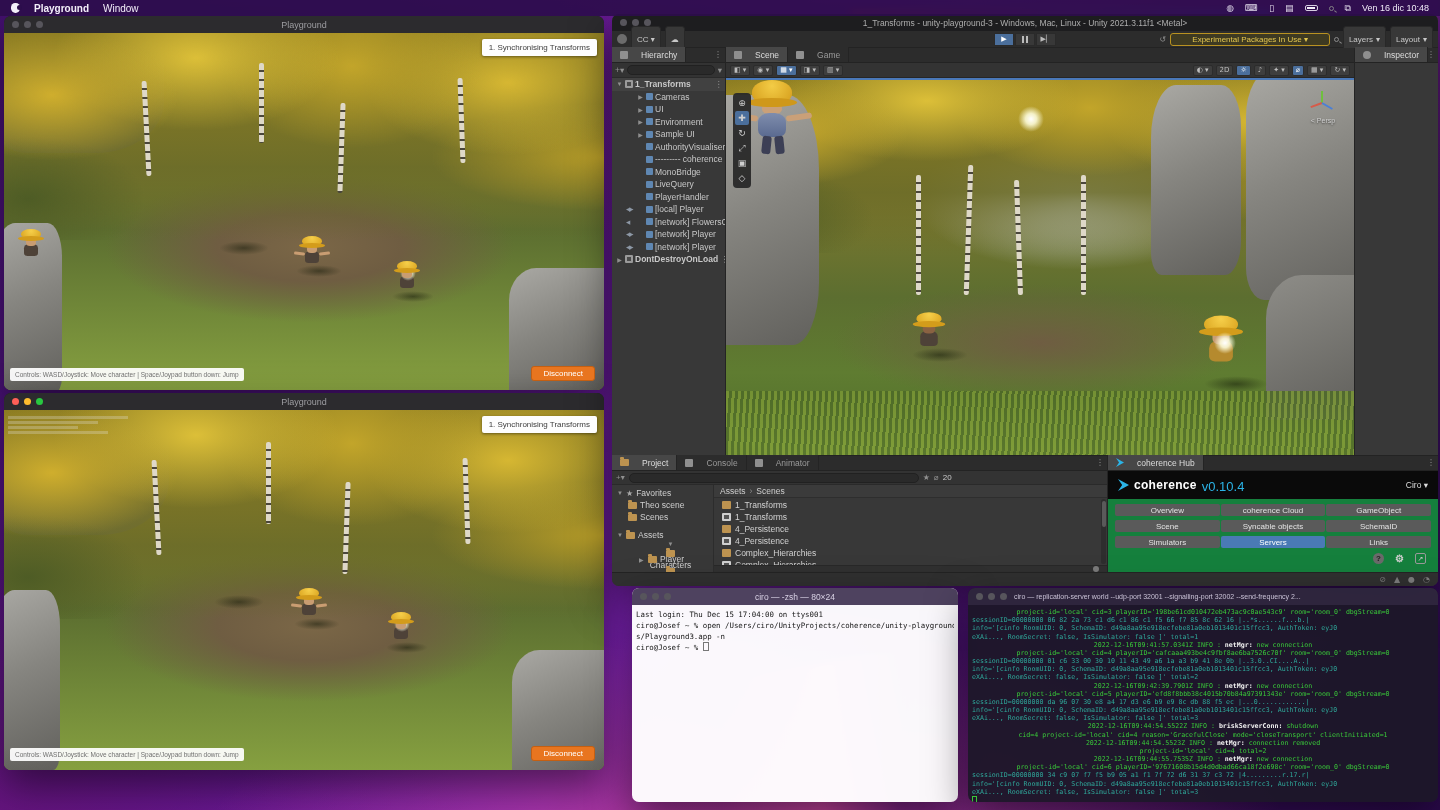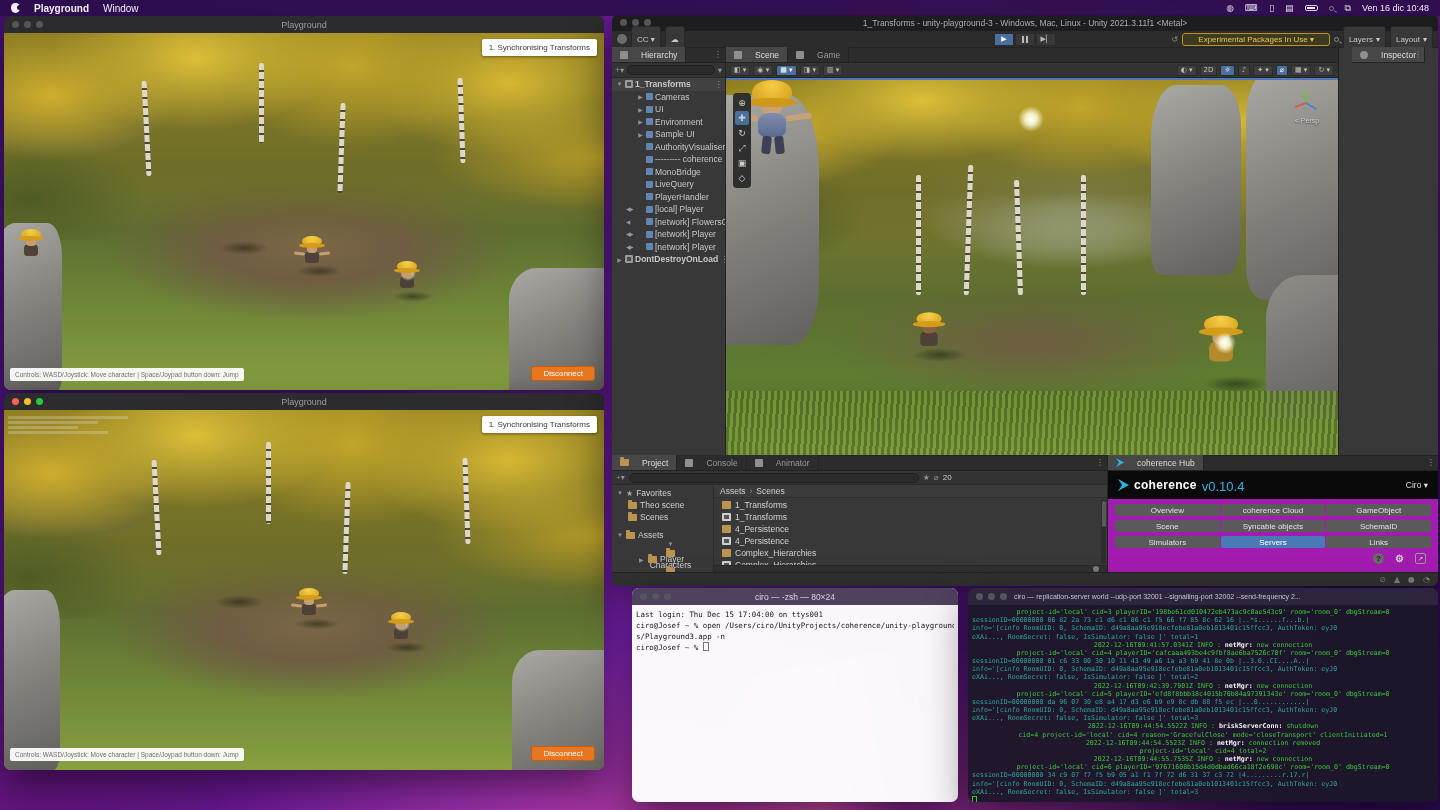--- a/index.html
+++ b/index.html
@@ -86,21 +86,21 @@
       color:#adadad; font-size:8.5px; }
   .u-toolbar { position:absolute; left:0; right:0; top:17px; height:17px; background:#2c2c2c;
       border-bottom:1px solid #232323; display:flex; align-items:center; padding:0 5px; gap:4px; font-size:8px; }
   .avatar { width:10px; height:10px; border-radius:50%; background:#6c6c6c; }
   .tb-btn { background:#383838; border:1px solid #282828; border-radius:3px; padding:8px 5px; color:#c8c8c8; display:flex; align-items:center; gap:3px; }
   .play-group { position:absolute; left:50%; transform:translateX(-50%); display:flex; gap:1px; }
   .pbtn { width:20px; height:13px; background:#383838; border:1px solid #2a2a2a; display:flex; align-items:center; justify-content:center;
       font-size:7px; color:#bbb; font-family:"DejaVu Sans",sans-serif; }
   .pbtn.on { background:#4b6f9c; color:#fff; }
   .pause-bars { display:flex; gap:2px; } .pause-bars i { width:2px; height:7px; background:#bbb; }
-  .warn-dd { border:1px solid #b99221; background:#3e3a22; color:#e3c64f; border-radius:3px; padding:1px 15px; }
+  .warn-dd { border:1px solid #b99221; background:#3e3a22; color:#e3c64f; border-radius:3px; padding:1px 21px; }
   .u-right { margin-left:auto; display:flex; gap:4px; align-items:center; }
 
   .u-main { position:absolute; left:0; right:0; top:34px; bottom:131px; display:flex; }
   .u-tabbar { height:15px; background:#2c2c2c; display:flex; align-items:flex-end; border-bottom:1px solid #232323; position:relative; }
   .u-tab { padding:2px 8px 2px 8px; background:#2c2c2c; color:#9a9a9a; border-right:1px solid #242424; display:flex; gap:13px; align-items:center; height:15px; }
   .u-tab.on { background:#474747; color:#dddddd; }
   .panel-tools { position:absolute; right:3px; top:2px; color:#9a9a9a; font-size:8px; display:flex; gap:4px; }
 
   .hier { width:114px; border-right:1px solid #242424; display:flex; flex-direction:column; background:#383838; }
   .searchrow { height:15px; display:flex; align-items:center; gap:3px; padding:0 3px; background:#333; border-bottom:1px solid #2a2a2a; }
@@ -139,21 +139,21 @@
   .flyer { position:absolute; width:92px; height:86px; z-index:5; }
   .flyer .helm { position:absolute; left:26px; top:0; width:40px; height:24px; background:radial-gradient(circle at 50% 25%, #f3cc46, #d49c1a); border-radius:50% 50% 42% 42%; z-index:2;}
   .flyer .helm::after { content:""; position:absolute; left:-5px; bottom:-3px; width:50px; height:9px; background:#cf981a; border-radius:50%; }
   .flyer .fface { position:absolute; left:36px; top:22px; width:20px; height:13px; background:#caa078; border-radius:45%; }
   .flyer .torso { position:absolute; left:32px; top:33px; width:28px; height:24px; background:linear-gradient(#7f8dad,#5a6a90); border-radius:40% 40% 30% 30%; }
   .flyer .arm { position:absolute; top:34px; width:26px; height:6px; background:#caa078; border-radius:3px; }
   .flyer .arm.l { left:6px; transform:rotate(8deg); } .flyer .arm.r { right:6px; transform:rotate(-8deg); }
   .flyer .leg { position:absolute; top:56px; width:9px; height:18px; background:#3c3f55; border-radius:3px; }
   .flyer .leg.l { left:36px; transform:rotate(6deg);} .flyer .leg.r { left:49px; transform:rotate(-6deg);}
 
-  .insp { width:100px; border-left:1px solid #242424; background:#383838; display:flex; flex-direction:column;align-items:center; }
+  .insp { width:84px; border-left:1px solid #242424; background:#383838; display:flex; flex-direction:column; }
   .insp-body { flex:1; background:#383838; }
 
   .u-bottom { position:absolute; left:0; right:0; bottom:14px; height:117px; display:flex; border-top:1px solid #232323; }
   .proj { width:496px; border-right:1px solid #242424; display:flex; flex-direction:column; background:#383838; }
   .proj-toolbar { height:14px; background:#333; border-bottom:1px solid #2a2a2a; display:flex; align-items:center; gap:4px; padding:0 4px; font-size:8px; }
   .proj-body { flex:1; display:flex; min-height:0; }
   .proj-left { width:102px; border-right:1px solid #2c2c2c; padding-top:2px; overflow:hidden; }
   .prow { height:12px; display:flex; align-items:center; gap:3px; padding-left:5px; font-size:8.5px; color:#cfcfcf; white-space:nowrap; }
   .prow .arr { width:6px; font-size:6px; color:#8f8f8f; flex:none; }
   .folder { width:9px; height:7px; flex:none; background:#bd9350; border-radius:1px; position:relative; }
@@ -161,21 +161,21 @@
   .star { color:#a8a8a8; font-size:8px; font-family:"DejaVu Sans",sans-serif; }
   .proj-right { flex:1; display:flex; flex-direction:column; min-width:0; position:relative; }
   .crumbs { height:13px; display:flex; align-items:center; gap:4px; padding-left:6px; font-size:8.5px; color:#cfcfcf; background:#3b3b3b; border-bottom:1px solid #2e2e2e; }
   .files { flex:1; overflow:hidden; padding:1px 0 0 8px; }
   .frow { height:12px; display:flex; align-items:center; gap:4px; font-size:8.5px; color:#d2d2d2; }
   .vscroll { position:absolute; right:1px; top:14px; bottom:8px; width:5px; background:#2e2e2e; border-radius:3px; }
   .vscroll i { position:absolute; left:0.5px; top:2px; width:4px; height:26px; background:#5a5a5a; border-radius:3px; display:block; }
   .hscroll { height:7px; background:#303030; border-top:1px solid #282828; display:flex; align-items:center; justify-content:flex-end; padding-right:8px; }
   .hscroll .dot { width:6px; height:6px; border-radius:50%; background:#7a7a7a; }
 
-  .hub { flex:1; display:flex; flex-direction:column; background:#a21caf; min-width:0; }
+  .hub { flex:1; display:flex; flex-direction:column; background:#15803d; min-width:0; }
   .hub-banner { height:28px; background:#0a0a0a; display:flex; align-items:center; padding:0 10px; gap:5px; }
   .coh-mark { width:11px; height:12px; background:#2bb3e6; clip-path:polygon(0 0,100% 50%,0 100%,38% 50%); }
   .coh-name { color:#fff; font-weight:bold; font-size:12px; letter-spacing:.3px; }
   .coh-ver { color:#2bb3e6; font-size:13px; margin-top:3px; }
   .coh-user { margin-left:auto; color:#ddd; font-size:8.5px; }
   .hub-grid { display:grid; grid-template-columns:1fr 1fr 1fr; gap:4px 1px; padding:5px 7px 3px 7px; }
   .hub-btn { height:12px; background:#5a5a5a; border-radius:2px; color:#e2e2e2; font-size:8px;
       display:flex; align-items:center; justify-content:center; white-space:nowrap; overflow:hidden; }
   .hub-btn.active { background:#4a7ab5; color:#fff; }
   .hub-icons { display:flex; justify-content:flex-end; gap:10px; padding:2px 12px 2px 0; color:#cfcfcf; }

